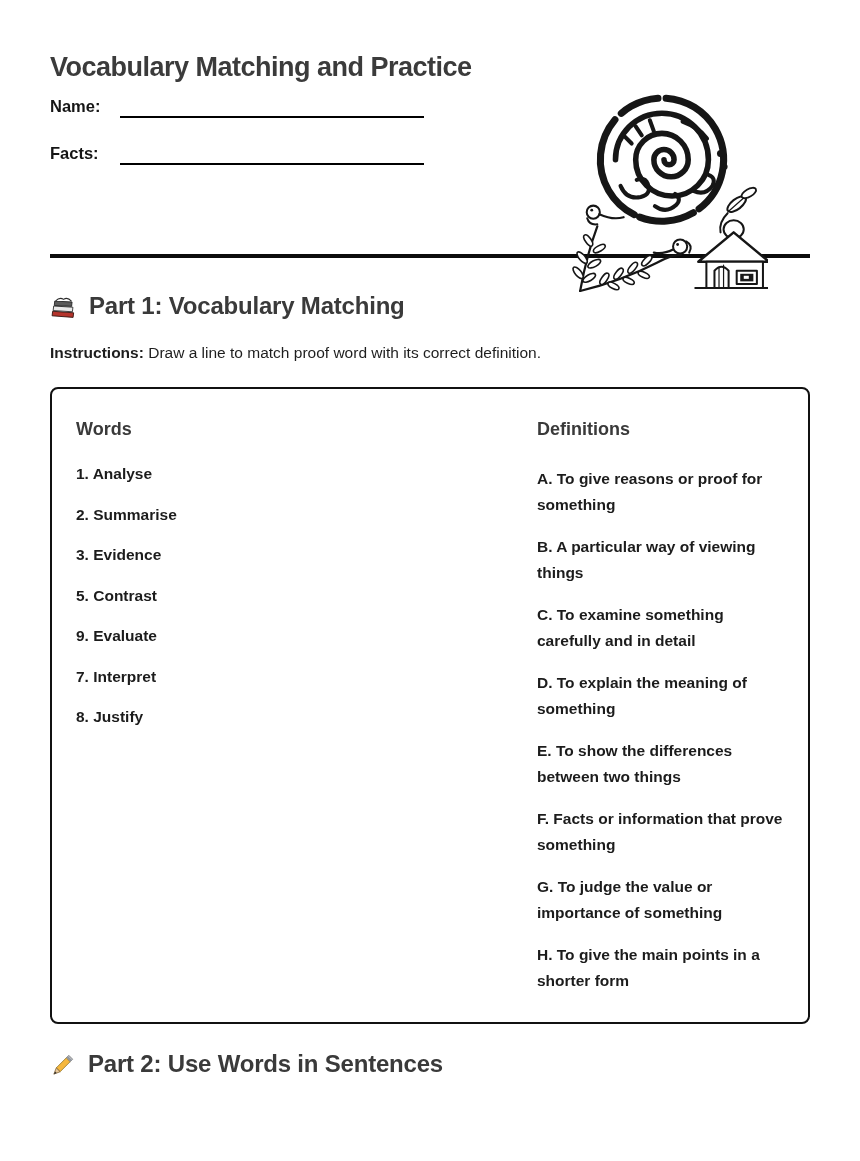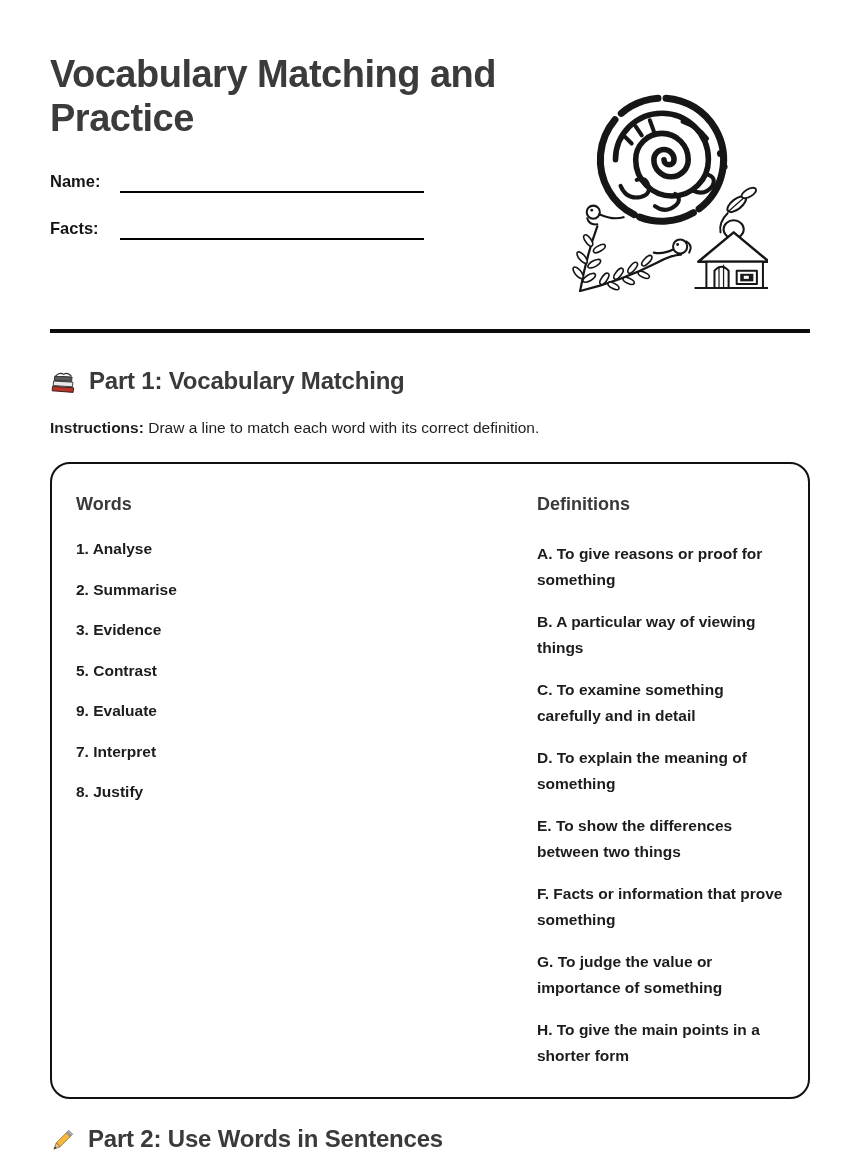--- a/index.html
+++ b/index.html
@@ -4,22 +4,22 @@
 <style>
   html,body{margin:0;padding:0;background:#ffffff;}
   body{
     width:860px;height:1161px;overflow:hidden;
     font-family:"Liberation Sans",sans-serif;
     color:#1d1d1d;
   }
   .page{position:relative;box-sizing:border-box;width:860px;height:1161px;padding:52px 50px 0 50px;}
 
   .doc-title{
-    margin:0 0 26px 0;max-width:450px;
-    font-size:38px;line-height:1.16;font-weight:700;
+    margin:0 0 8px 0;max-width:450px;
+    font-size:27px;line-height:1.16;font-weight:700;
     letter-spacing:-0.5px;color:#3b3b3b;
   }
 
   .field-row{display:flex;align-items:flex-end;height:27px;margin-bottom:20px;}
   .field-label{flex:0 0 70px;font-weight:700;font-size:16.5px;color:#151515;padding-bottom:2px;}
   .field-line{
     width:296px;height:24px;border:none;border-bottom:2px solid #000;
     background:transparent;outline:none;font-size:15px;padding:0 4px;
     font-family:"Liberation Sans",sans-serif;
   }
@@ -33,21 +33,21 @@
     margin:34px 0 0 0;font-size:24px;font-weight:700;color:#3a3a3a;
     letter-spacing:-0.2px;
   }
   .part-heading .hicon{flex:0 0 auto;}
 
   .instructions{margin:24px 0 0 0;font-size:15.5px;color:#1e1e1e;}
   .instructions .ins-label{font-weight:700;}
 
   .match-box{
     box-sizing:border-box;margin-top:25px;
-    border:2px solid #111;border-radius:20px;
+    border:2px solid #111;border-radius:8px;
     padding:30px 24px 28px 24px;
     display:grid;grid-template-columns:461px 1fr;
   }
   .col-heading{margin:0 0 26px 0;font-size:18px;font-weight:700;color:#3a3a3a;}
   .word-item{margin:0 0 24.5px 0;font-size:15.5px;font-weight:700;color:#1c1c1c;line-height:16px;}
   .word-item:last-child{margin-bottom:0;}
   .def-item{margin:0 0 16px 0;font-size:15.5px;font-weight:700;color:#1c1c1c;line-height:26px;}
   .def-item:last-child{margin-bottom:0;}
 </style>
 </head>
@@ -137,21 +137,21 @@
       <path d="M3,20 L27,21.8 L26.4,27 L2.4,25.2 Z" fill="#b5342c" stroke="#30110d" stroke-width="1"></path>
       <path d="M4.2,14 L26.2,15.4 L25.6,20.6 L3.6,19.2 Z" fill="#e9e9e9" stroke="#2c2c2c" stroke-width="1"></path>
       <path d="M5.4,8.4 L25.2,9.4 L24.7,14.4 L4.9,13.4 Z" fill="#5a5a5a" stroke="#222222" stroke-width="1"></path>
       <path d="M6.5,8.2 Q11,3.4 15.5,6.4 Q20,3.4 24.5,8.4" fill="#ffffff" stroke="#2c2c2c" stroke-width="1.2"></path>
     </svg>
     <span>Part 1: Vocabulary Matching</span>
   </h2>
 
   <p class="instructions">
     <span class="ins-label">Instructions:</span>
-    <span>Draw a line to match each word with its correct definition.</span>
+    <span>Draw a line to match proof word with its correct definition.</span>
   </p>
 
   <div class="match-box">
     <div class="words-col">
       <h3 class="col-heading">Words</h3>
       <p class="word-item">1. Analyse</p>
       <p class="word-item">2. Summarise</p>
       <p class="word-item">3. Evidence</p>
       <p class="word-item">5. Contrast</p>
       <p class="word-item">9. Evaluate</p>

